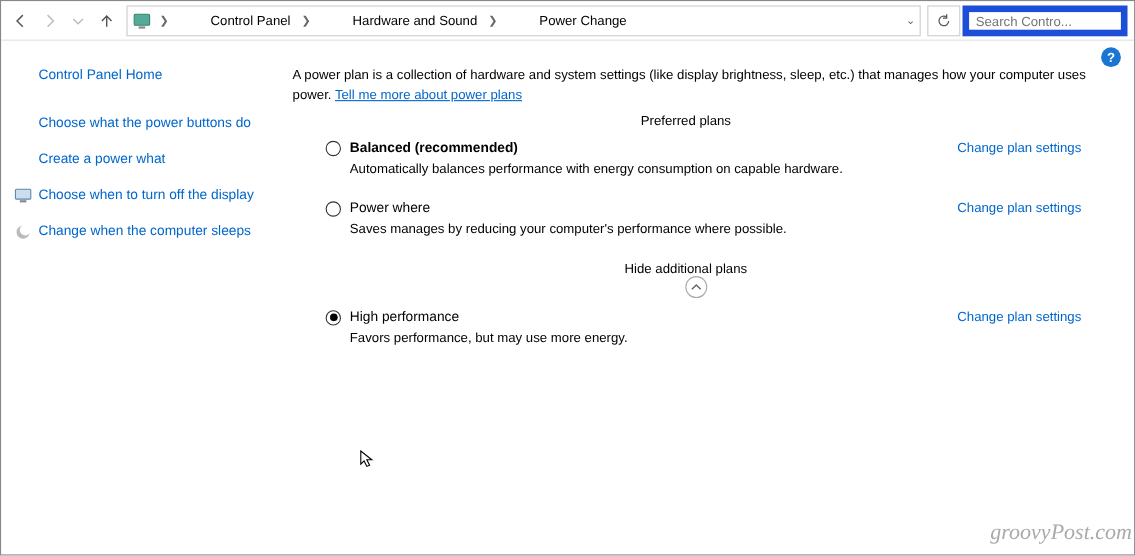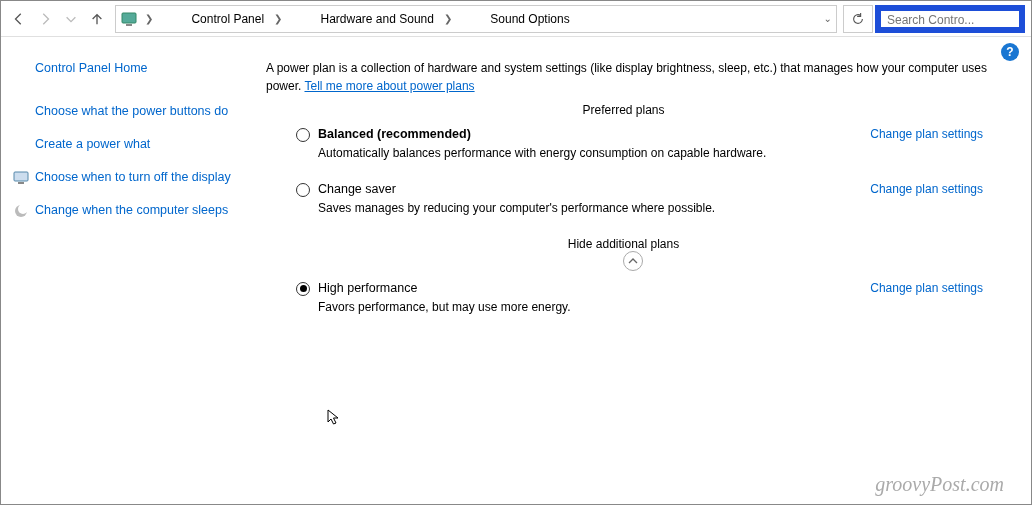--- a/index.html
+++ b/index.html
@@ -33,21 +33,21 @@
   .plan { display: flex; align-items: flex-start; margin: 6px 0 20px 30px; }
   .radio { width: 14px; height: 14px; border: 1px solid #333; border-radius: 50%; margin-right: 8px; margin-top: 1px; display: flex; align-items: center; justify-content: center; cursor: default; flex-shrink: 0; }
   .radio.checked::after { content: ""; width: 7px; height: 7px; background: #000; border-radius: 50%; }
   .plan-body { flex: 1; }
   .plan-head { display: flex; align-items: flex-start; }
   .plan-name { font-size: 12.5px; }
   .plan-name.bold { font-weight: 600; }
   .plan-link { margin-left: auto; color: #0066cc; cursor: default; padding-right: 8px; }
   .plan-desc { font-size: 12px; color: #000; margin-top: 4px; line-height: 1.4; }
   .cursor { position: absolute; left: 326px; top: 408px; width: 14px; height: 18px; pointer-events: none; }
-  .watermark { position: absolute; right: 27px; bottom: 8px; font-family: Georgia, serif; font-style: italic; font-size: 20px; color: #aaa; }
+  .watermark { position: absolute; right: 2px; bottom: 8px; font-family: Georgia, serif; font-style: italic; font-size: 20px; color: #aaa; }
 </style>
 </head>
 <body>
 
 <div class="addr-bar">
   <div class="nav-btn">
       <svg viewBox="0 0 16 16">
         <path d="M10 2 L4 8 L10 14" stroke="currentColor" stroke-width="1.5" fill="none"></path>
       </svg>
     </div>
@@ -72,21 +72,21 @@
       <svg viewBox="0 0 18 18">
           <rect x="2" y="3" width="14" height="10" rx="1" fill="#5a9" stroke="#386"></rect>
           <rect x="6" y="14" width="6" height="2" fill="#888"></rect>
         </svg>
     </span>
     <span class="bc-chev">❯</span>
     <span class="bc-item">Control Panel</span>
     <span class="bc-chev">❯</span>
     <span class="bc-item">Hardware and Sound</span>
     <span class="bc-chev">❯</span>
-    <span class="bc-item">Sound Options</span>
+    <span class="bc-item">Power Change</span>
     <div class="bc-end">
       <span style="color:#666;font-size:10px">⌄</span>
     </div>
   </div>
 
   <div class="refresh-box">
     <svg width="14" height="14" viewBox="0 0 16 16">
         <path d="M13 8a5 5 0 1 1-2-4" stroke="#555" stroke-width="1.3" fill="none"></path>
         <path d="M11 1 L11 5 L7 5" stroke="#555" stroke-width="1.3" fill="none"></path>
       </svg>
@@ -147,21 +147,21 @@
           <span class="plan-link">Change plan settings</span>
         </div>
         <div class="plan-desc">Automatically balances performance with energy consumption on capable hardware.</div>
       </div>
     </div>
 
     <div class="plan">
       <div class="radio"></div>
       <div class="plan-body">
         <div class="plan-head">
-          <span class="plan-name">Change saver</span>
+          <span class="plan-name">Power where</span>
           <span class="plan-link">Change plan settings</span>
         </div>
         <div class="plan-desc">Saves manages by reducing your computer's performance where possible.</div>
       </div>
     </div>
 
     <div class="section-hdr">
       <span class="section-hdr-label">Hide additional plans</span>
       <div class="section-hdr-line"></div>
       <div class="expand-circle">

